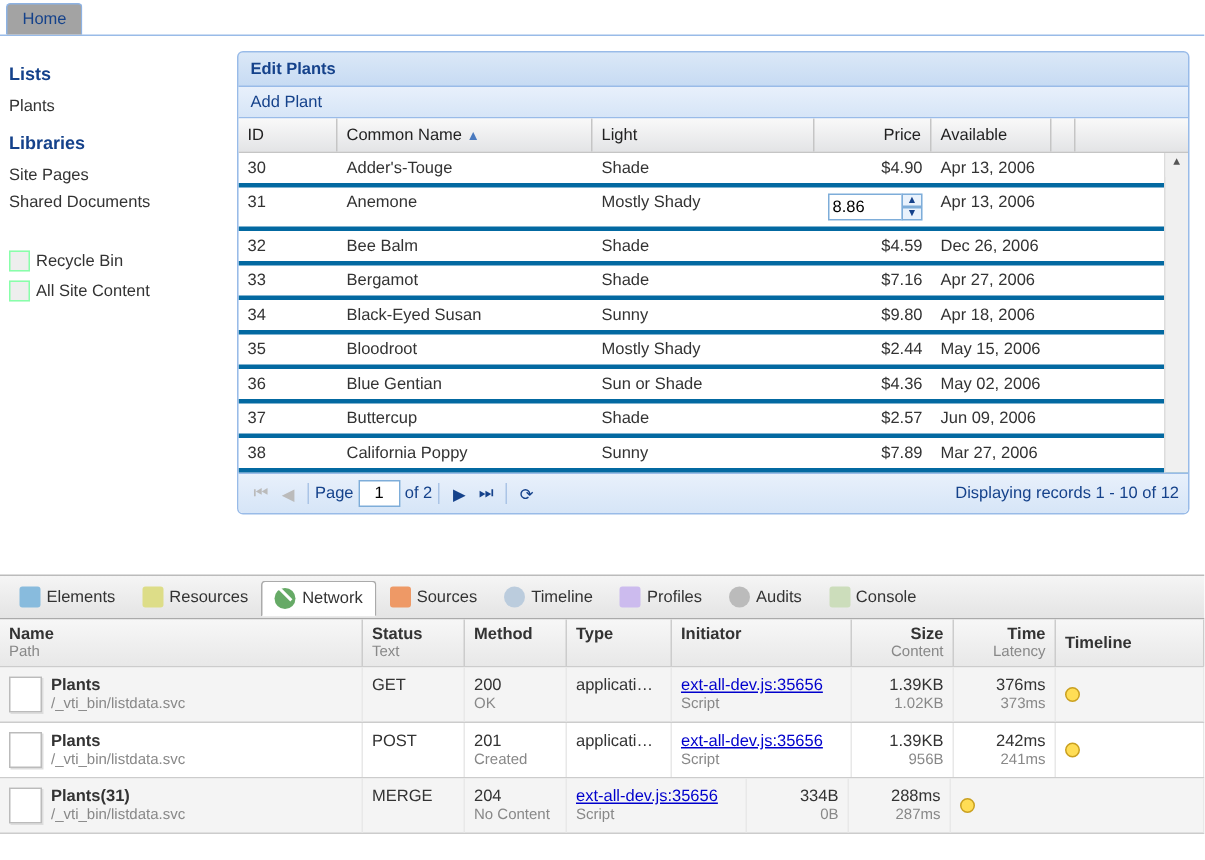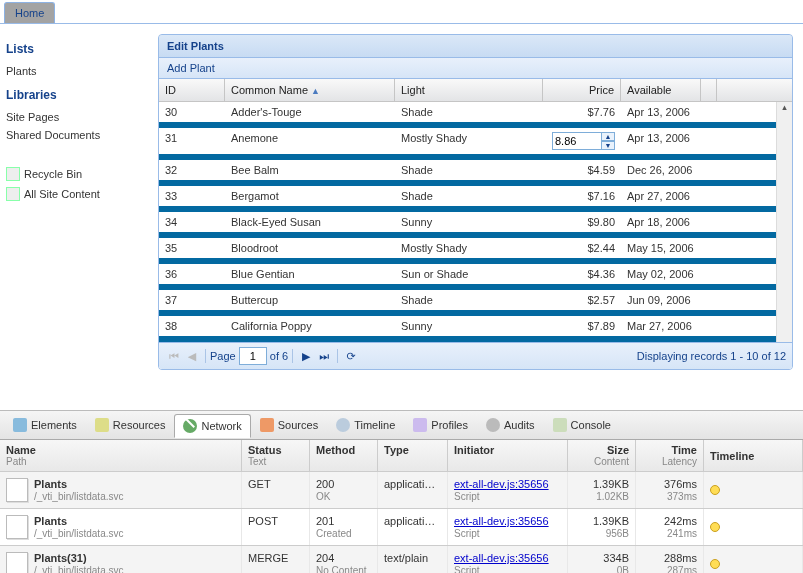--- a/index.html
+++ b/index.html
@@ -20,21 +20,21 @@
 .toolbar { background: linear-gradient(#e8f0fb,#d6e5f7); padding: 4px 8px; border-bottom: 1px solid #99bbe8; color: #15428b; }
 .grid-header { display: flex; background: linear-gradient(#f9f9f9,#e3e4e6); border-bottom: 1px solid #c5c5c5; }
 .grid-header .cell { padding: 5px 6px; border-right: 1px solid #c5c5c5; color: #222; font-weight: normal; }
 .col-id { width: 66px; }
 .col-name { width: 170px; }
 .col-light { width: 148px; }
 .col-price { width: 78px; text-align: right; }
 .col-avail { width: 80px; }
 .col-scroll { width: 16px; }
 .grid-body { position: relative; }
-.row { display: flex; border-bottom: 6px solid #0369a1; }
+.row { display: flex; border-bottom: 3px solid #0369a1; }
 .row .cell { padding: 4px 6px; }
 .row .col-price { text-align: right; }
 .sort-arrow { color: #4a7abf; font-size: 9px; margin-left: 3px; }
 .price-editor { border: 1px solid #7eadd9; height: 18px; padding: 1px 2px; width: 50px; font-size: 11px; }
 .spin { display: inline-flex; align-items: center; }
 .spin-btns { display: flex; flex-direction: column; margin-left: -1px; }
 .spin-btns span { width: 14px; height: 9px; border: 1px solid #7eadd9; background: #e9f2fc; font-size: 7px; text-align: center; line-height: 7px; color: #15428b; cursor: pointer; }
 .scrollbar { width: 16px; background: #f0f0f0; border-left: 1px solid #dcdcdc; position: absolute; right: 0; top: 0; bottom: 0; }
 .scroll-up, .scroll-down { height: 16px; background: #f0f0f0; text-align: center; font-size: 9px; color: #555; }
 .pager { background: linear-gradient(#e8f0fb,#d6e5f7); border-top: 1px solid #99bbe8; padding: 4px 6px; display: flex; align-items: center; color: #15428b; }
@@ -121,21 +121,21 @@
           <div class="cell col-price">Price</div>
           <div class="cell col-avail">Available</div>
           <div class="cell col-scroll"></div>
         </div>
         <div class="grid-body">
 
           <div class="row">
             <div class="cell col-id">30</div>
             <div class="cell col-name">Adder's-Touge</div>
             <div class="cell col-light">Shade</div>
-            <div class="cell col-price">$7.76</div>
+            <div class="cell col-price">$4.90</div>
             <div class="cell col-avail">Apr 13, 2006</div>
           </div>
 
           <div class="row">
             <div class="cell col-id">31</div>
             <div class="cell col-name">Anemone</div>
             <div class="cell col-light">Mostly Shady</div>
             <div class="cell col-price">
               <span class="spin">
                 <input class="price-editor" value="8.86" style="">
@@ -206,21 +206,21 @@
           <div class="scrollbar">
             <div class="scroll-up">▴</div>
           </div>
         </div>
         <div class="pager">
           <span class="btn disabled">⏮</span>
           <span class="btn disabled">◀</span>
           <span class="sep"></span>
           <span>Page</span>&nbsp;
           <input value="1" style="">
-          &nbsp;<span>of 6</span>
+          &nbsp;<span>of 2</span>
           <span class="sep"></span>
           <span class="btn">▶</span>
           <span class="btn">⏭</span>
           <span class="sep"></span>
           <span class="btn refresh-icon">⟳</span>
           <span class="info">Displaying records 1 - 10 of 12</span>
         </div>
       </div>
     </div>
   </div>
@@ -309,21 +309,20 @@
         </div>
     </div>
 
     <div class="net-row">
       <div class="nc nc-name">
           <span class="file-ico"></span>
           <span><span class="main-t">Plants(31)</span><br><span class="sub-t">/_vti_bin/listdata.svc</span></span>
         </div>
       <div class="nc nc-method">MERGE</div>
       <div class="nc nc-status"><span>204</span><br><span class="sub-t">No Content</span></div>
-      <div class="nc nc-type">text/plain</div>
       <div class="nc nc-init"><span class="main-t">ext-all-dev.js:35656</span><br><span class="sub-t">Script</span></div>
       <div class="nc nc-size"><span>334B</span><br><span class="sub-t">0B</span></div>
       <div class="nc nc-time"><span>288ms</span><br><span class="sub-t">287ms</span></div>
       <div class="nc nc-timeline">
           <span class="dot"></span>
         </div>
     </div>
   </div>
 </div>
 

